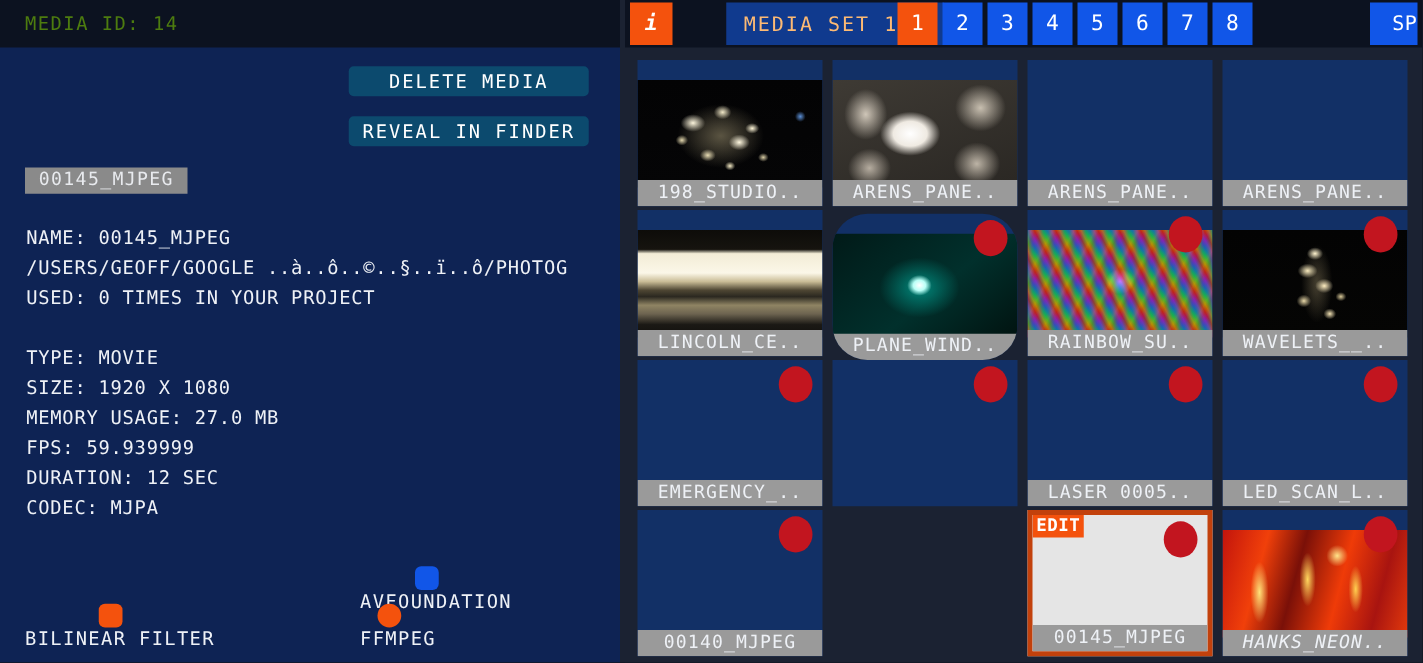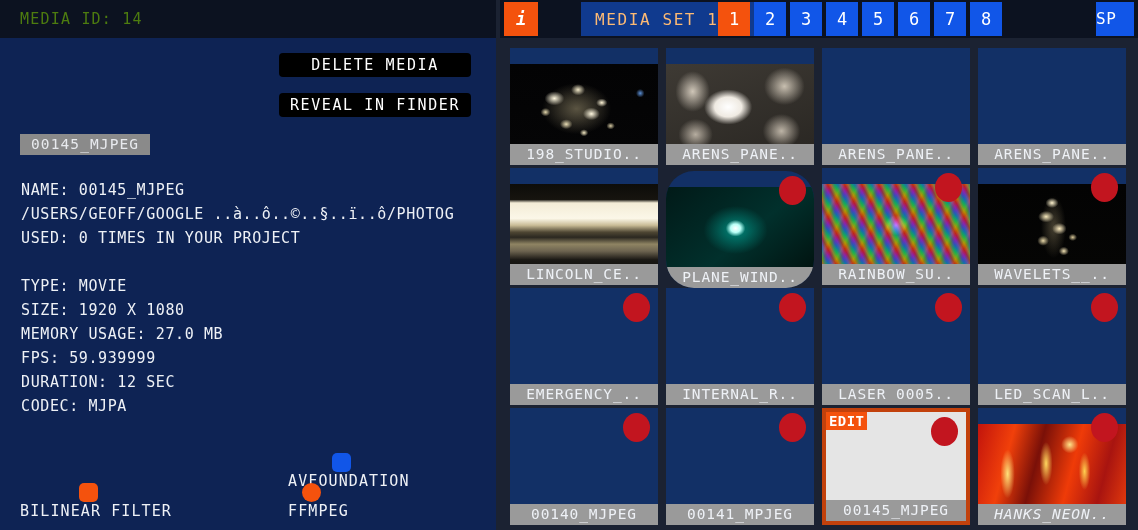--- a/index.html
+++ b/index.html
@@ -42,21 +42,21 @@
     position: absolute;
     left: 20px;
     top: 10px;
     font-size: 15px;
     letter-spacing: 1.2px;
     color: #4d7c0f;
     white-space: nowrap;
   }
   .action-btn {
     position: absolute;
-    background: #000000;
+    background: #0c4a6e;
     color: #ffffff;
     font-size: 15px;
     letter-spacing: 1.6px;
     text-align: center;
     border-radius: 4px;
     height: 24px;
     line-height: 24px;
     white-space: nowrap;
     box-sizing: border-box;
   }
@@ -187,21 +187,21 @@
     line-height: 34px;
   }
   .set-tab.active { background: #f4520d; }
   #sp-button {
     position: absolute;
     right: 4px; top: 2px;
     width: 38px; height: 34px;
     background: #1156e8;
     color: #ffffff;
     font-size: 16px;
-    text-align: left;
+    text-align: right;
     line-height: 34px;
     letter-spacing: 0.5px;
   }
 
   #grid {
     position: absolute;
     left: 0; top: 38px;
     width: 638px;
     height: 492px;
   }
@@ -366,37 +366,32 @@
           <div class="thumb" style="background-image: radial-gradient(9px 7px at 50% 22%, rgb(255, 244, 207) 0%, rgba(0, 0, 0, 0) 72%), radial-gradient(11px 8px at 46% 38%, rgb(247, 233, 189) 0%, rgba(0, 0, 0, 0) 72%), radial-gradient(10px 8px at 55% 52%, rgb(255, 238, 194) 0%, rgba(0, 0, 0, 0) 72%), radial-gradient(8px 7px at 44% 66%, rgb(232, 216, 168) 0%, rgba(0, 0, 0, 0) 72%), radial-gradient(7px 6px at 58% 78%, rgb(242, 226, 180) 0%, rgba(0, 0, 0, 0) 72%), radial-gradient(6px 5px at 64% 62%, rgb(217, 201, 153) 0%, rgba(0, 0, 0, 0) 72%), radial-gradient(16px 40px at 51% 50%, rgba(220, 200, 150, 0.3) 0%, rgba(0, 0, 0, 0) 78%), linear-gradient(rgb(3, 3, 3), rgb(5, 5, 4));"></div>
           <div class="unused-dot"></div>
           <div class="cell-label">WAVELETS__..</div>
         </div>
         <div class="cell" style="left: 10px; top: 250px; width: 148px; height: 117px;">
           <div class="unused-dot"></div>
           <div class="cell-label">EMERGENCY_..</div>
         </div>
         <div class="cell" style="left: 166px; top: 250px; width: 148px; height: 117px;">
           <div class="unused-dot"></div>
-          <div class="cell-label">INTERNAL_R..</div>
         </div>
         <div class="cell" style="left: 322px; top: 250px; width: 148px; height: 117px;">
           <div class="unused-dot"></div>
           <div class="cell-label">LASER 0005..</div>
         </div>
         <div class="cell" style="left: 478px; top: 250px; width: 148px; height: 117px;">
           <div class="unused-dot"></div>
           <div class="cell-label">LED_SCAN_L..</div>
         </div>
         <div class="cell" style="left: 10px; top: 370px; width: 148px; height: 117px;">
           <div class="unused-dot"></div>
           <div class="cell-label">00140_MJPEG</div>
-        </div>
-        <div class="cell" style="left: 166px; top: 370px; width: 148px; height: 117px;">
-          <div class="unused-dot"></div>
-          <div class="cell-label">00141_MPJEG</div>
         </div>
         <div class="cell selected" style="left: 322px; top: 370px; width: 148px; height: 117px;">
           <div class="unused-dot"></div>
           <div class="edit-badge">EDIT</div>
           <div class="cell-label">00145_MJPEG</div>
         </div>
         <div class="cell" style="left: 478px; top: 370px; width: 148px; height: 117px; font-style: italic;">
           <div class="thumb" style="background-image: radial-gradient(10px 34px at 20% 58%, rgb(255, 226, 122) 0%, rgba(255, 120, 0, 0) 72%), radial-gradient(9px 30px at 46% 46%, rgb(255, 215, 94) 0%, rgba(255, 110, 0, 0) 72%), radial-gradient(8px 26px at 72% 55%, rgb(255, 207, 80) 0%, rgba(255, 100, 0, 0) 72%), radial-gradient(12px 12px at 62% 24%, rgb(255, 228, 138) 0%, rgba(255, 120, 0, 0) 72%), linear-gradient(105deg, rgb(194, 20, 12) 0%, rgb(241, 64, 10) 22%, rgb(122, 16, 8) 40%, rgb(239, 59, 8) 62%, rgb(168, 20, 16) 82%, rgb(227, 58, 12) 100%);"></div>
           <div class="unused-dot"></div>
           <div class="cell-label">HANKS_NEON..</div>

